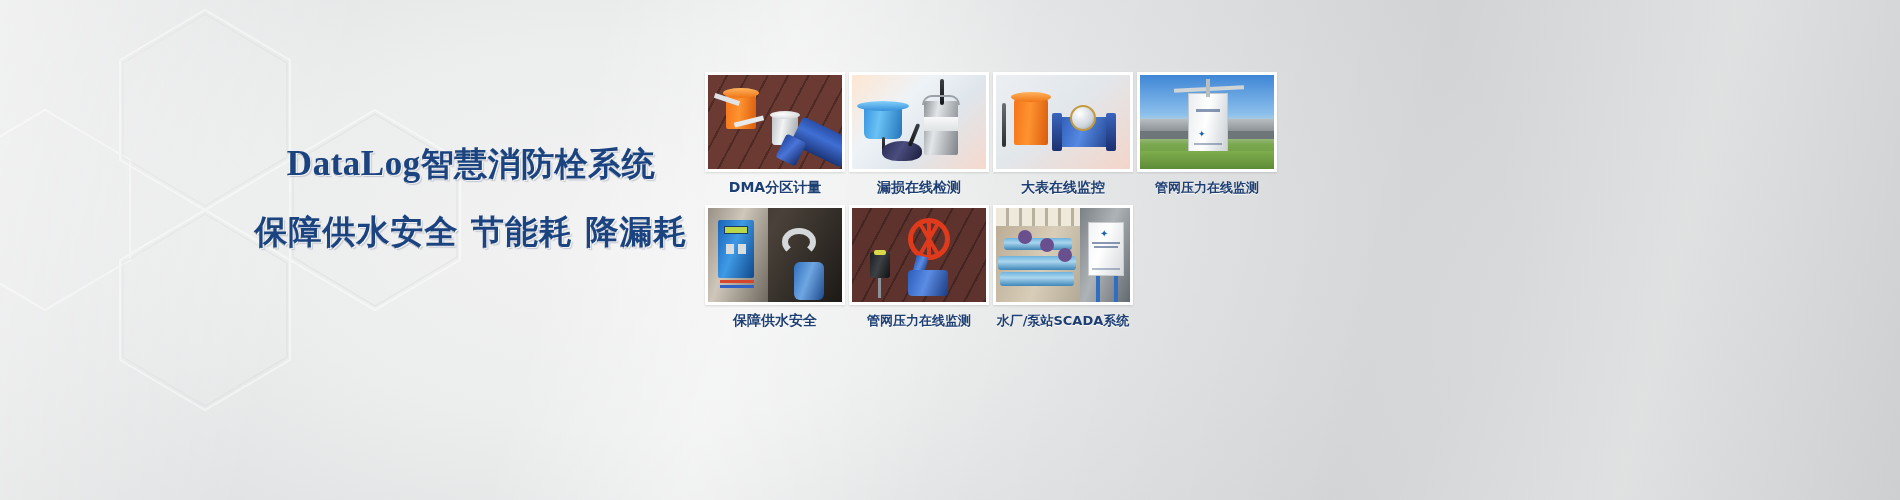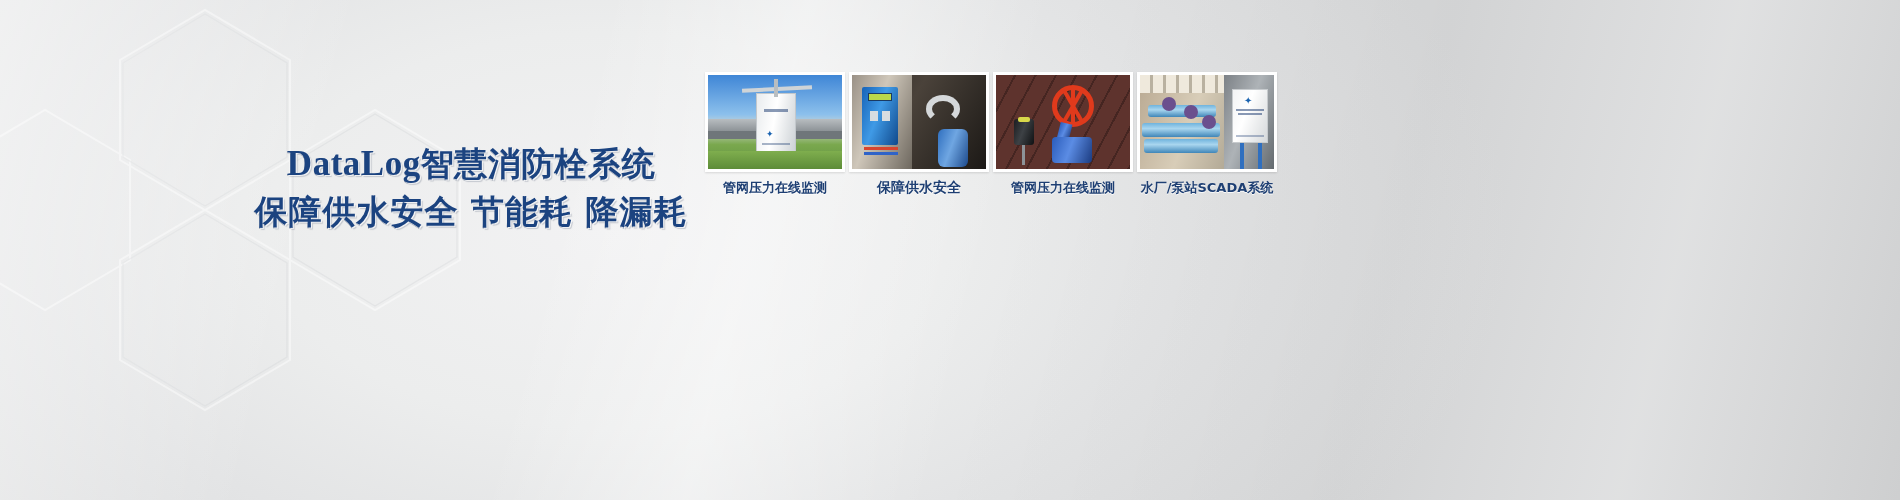--- a/index.html
+++ b/index.html
@@ -43,21 +43,21 @@
       2px 2px 1px rgba(120,130,145,0.35),
       0 1px 0 rgba(10,30,70,0.35);
   }
   .headline-line.l1 {
     font-family: "Liberation Serif", "DejaVu Serif", serif;
     font-size: 35px; line-height: 48px;
   }
   .headline-line.l1 .cjk { font-family: "DejaVu Sans", "Liberation Sans", sans-serif; font-size: 33px; }
   .headline-line.l2 {
     font-family: "DejaVu Sans", "Liberation Sans", sans-serif;
-    font-size: 33px; line-height: 48px; 
+    font-size: 33px; line-height: 48px; margin-top: 20px;
     letter-spacing: 1px;
   }
 
   
   .grid {
     position: absolute; left: 705px; top: 72px;
     display: grid; grid-template-columns: repeat(4, 140px);
     column-gap: 4px; row-gap: 8px;
   }
   .cell { width: 140px; }
@@ -220,22 +220,65 @@
 
   <div class="sheen"></div>
 
   <div class="headline">
     <div class="headline-line l1"><span>DataLog</span><span class="cjk">智慧消防栓系统</span></div>
     <div class="headline-line l2">保障供水安全 节能耗 降漏耗</div>
   </div>
 
   <div class="grid">
 
-
-
+    <div class="cell">
+      <div class="thumb">
+        <div class="photo">
+          <div class="brick"></div>
+          <div class="orangeCan" style="left:18px; top:18px; width:30px; height:36px;"></div>
+          <div class="tinyline" style="left:6px; top:22px; width:26px; height:5px; background:#dfe3e6; transform:rotate(18deg);"></div>
+          <div class="tinyline" style="left:26px; top:44px; width:30px; height:5px; background:#e7eaec; transform:rotate(-14deg);"></div>
+          <div class="steelCan" style="left:64px; top:40px; width:26px; height:30px;"></div>
+          <div class="bluePipe" style="left:86px; top:52px; width:56px; height:30px; transform:rotate(26deg);"></div>
+          <div style="position:absolute; left:72px; top:62px; width:22px; height:26px; background:linear-gradient(110deg,#2448a0,#4a74d8 45%,#17306e); transform:rotate(26deg); border-radius:3px;"></div>
+        </div>
+      </div>
+      <div class="caption">DMA分区计量</div>
+    </div>
+
+    <div class="cell">
+      <div class="thumb">
+        <div class="photo">
+          <div class="softbg"></div>
+          <div class="blueCapDev" style="left:12px; top:30px; width:38px; height:34px;"></div>
+          <div class="antenna" style="left:30px; top:62px; height:14px; width:3px;"></div>
+          <div class="greyLogger" style="left:72px; top:26px; width:34px; height:54px;"></div>
+          <div class="antenna" style="left:88px; top:4px; height:26px;"></div>
+          <div style="position:absolute;left:70px;top:20px;width:38px;height:10px;border:2px solid #9aa0a5;border-bottom:none;border-radius:12px 12px 0 0;"></div>
+          <div style="position:absolute;left:30px;top:66px;width:40px;height:20px;border-radius:50% 50% 40% 40%;background:linear-gradient(120deg,#2a2b52,#4a4d7e 45%,#1a1b38);"></div>
+          <div class="antenna" style="left:60px; top:48px; height:24px; transform:rotate(22deg);"></div>
+        </div>
+      </div>
+      <div class="caption">漏损在线检测</div>
+    </div>
+
+    <div class="cell">
+      <div class="thumb">
+        <div class="photo">
+          <div class="softbg" style="background:linear-gradient(140deg,#eceff2 0%,#e2e7ec 45%,#f3d5c9 100%);"></div>
+          <div class="orangeCan" style="left:18px; top:22px; width:34px; height:48px;"></div>
+          <div class="antenna" style="left:6px; top:28px; height:44px; background:linear-gradient(180deg,#6b6f73,#2c2f32);"></div>
+          <div class="meterBody" style="left:62px; top:42px; width:54px; height:30px;"></div>
+          <div class="meterDial" style="left:74px; top:30px; width:26px; height:26px;"></div>
+          <div style="position:absolute;left:56px;top:38px;width:10px;height:38px;border-radius:2px;background:linear-gradient(180deg,#3a64bd,#1b3madeup);background:linear-gradient(180deg,#3a64bd,#1b3070);"></div>
+          <div style="position:absolute;left:110px;top:38px;width:10px;height:38px;border-radius:2px;background:linear-gradient(180deg,#3a64bd,#1b3070);"></div>
+        </div>
+      </div>
+      <div class="caption">大表在线监控</div>
+    </div>
 
 
     <div class="cell">
       <div class="thumb">
         <div class="photo">
           <div class="skybg"></div>
           <div style="position:absolute;left:0;top:44px;width:134px;height:12px;background:linear-gradient(180deg,#b8bdc0,#8d9397);"></div>
           <div style="position:absolute;left:0;top:56px;width:134px;height:8px;background:#6f767a;"></div>
           <div class="signPost" style="left:48px; top:18px; width:40px; height:62px;"></div>
           <div style="position:absolute;left:34px;top:12px;width:70px;height:4px;background:#cfd4d7;transform:rotate(-3deg);"></div>

